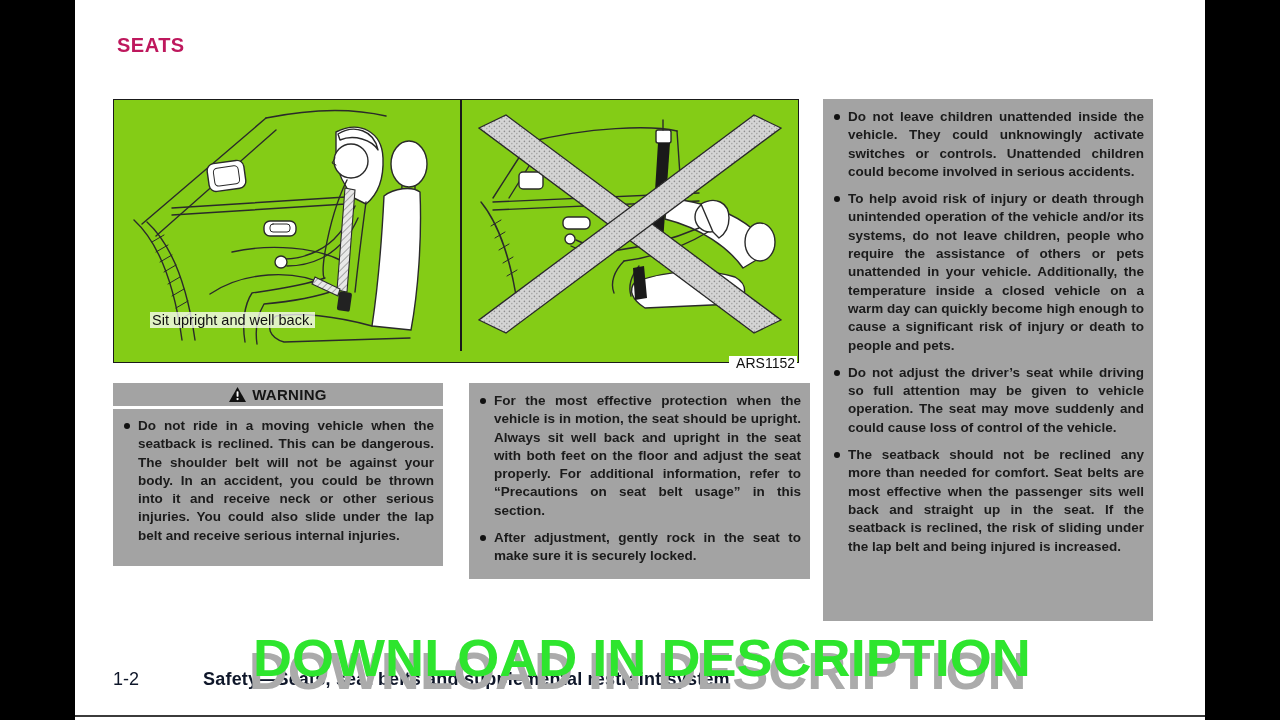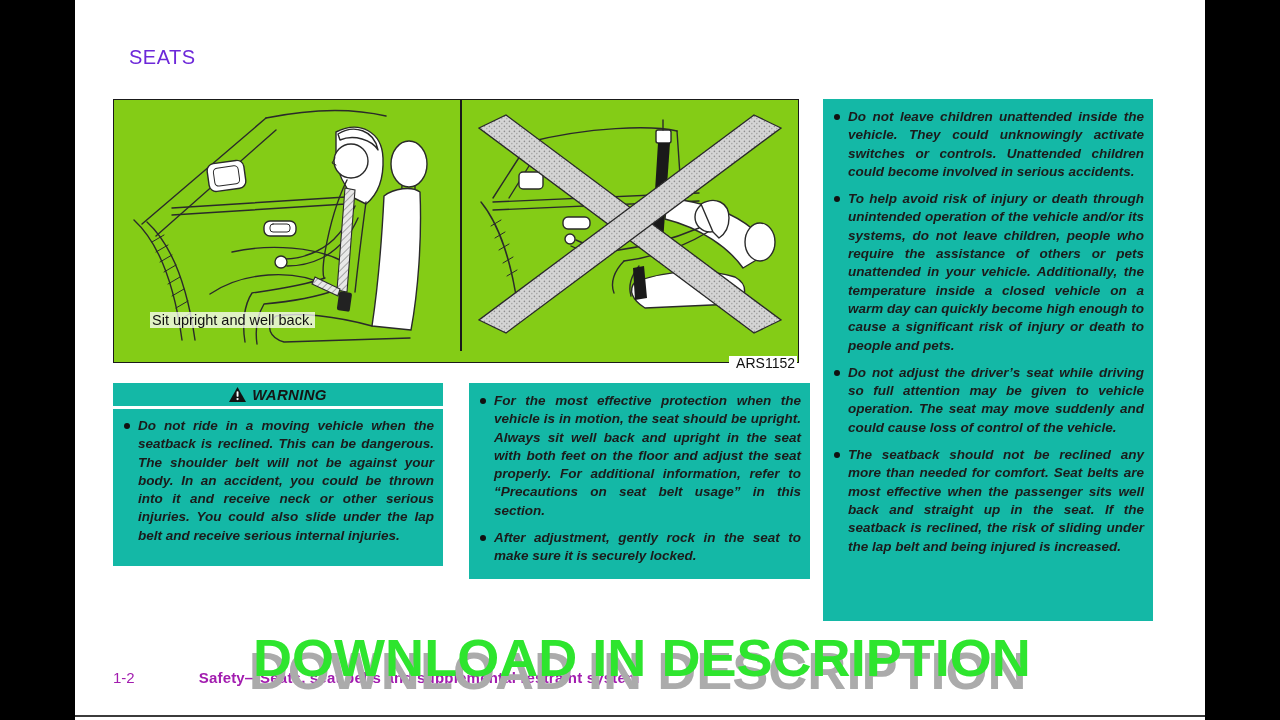--- a/index.html
+++ b/index.html
@@ -4,22 +4,22 @@
 <style>
   * { box-sizing: border-box; }
   html,body { margin:0; padding:0; }
   body {
     width:1280px; height:720px; background:#000; position:relative;
     font-family:"Liberation Sans", sans-serif; overflow:hidden;
   }
   .stage { position:absolute; left:75px; top:0; width:1130px; height:720px; background:#ffffff; }
 
   .section-title {
-    position:absolute; left:38px; top:30px; margin:16px;
-    font-size:20px; font-weight:normal; color:#6d28d9; letter-spacing:.5px;
+    position:absolute; left:38px; top:30px; margin:4px;
+    font-size:20px; font-weight:bold; color:#be185d; letter-spacing:.5px;
   }
 
   
   .figure-box {
     position:absolute; left:38px; top:99px; width:686px; height:264px;
     border:1.5px solid #1a1a1a; background:#84cc16;
   }
   .fig-divider { position:absolute; left:346px; top:0; width:2px; height:251px; background:#1a1a1a; }
   .fig-panel { position:absolute; top:0; height:248px; }
   .fig-panel.left { left:0; width:345px; }
@@ -30,39 +30,39 @@
   }
   .fig-code {
     position:absolute; right:1px; bottom:-9px; font-size:14px; color:#111;
     background:#fff; padding:0 2px 0 7px; line-height:15px;
   }
   svg .ln { fill:none; stroke:#2a2a2a; stroke-width:1.4; stroke-linecap:round; stroke-linejoin:round; }
   svg .ln-thin { fill:none; stroke:#2a2a2a; stroke-width:1; stroke-linecap:round; }
   svg .fillw { fill:#fff; stroke:#2a2a2a; stroke-width:1.4; stroke-linejoin:round; }
 
   
-  .graybox { position:absolute; background:#14b8a6;font-style:italic; }
+  .graybox { position:absolute; background:#a3a3a3; }
   .warn-header {
     left:38px; top:383px; width:330px; height:23px;
     display:flex; align-items:center; justify-content:center; gap:6px;
     font-weight:bold; font-size:15px; color:#151515; letter-spacing:.3px;
   }
   .warn-body   { left:38px;  top:409px; width:330px; height:157px; padding:8px 9px 0 9px; }
   .notes-center{ left:394px; top:383px; width:341px; height:196px; padding:9px 9px 0 9px; }
   .notes-right { left:748px; top:99px;  width:330px; height:522px; padding:9px 9px 0 9px; }
 
   .bullet { display:flex; margin-bottom:9px; }
   .bullet .dot { flex:none; width:6px; height:6px; border-radius:3px; background:#111; margin:6px 8px 0 2px; }
   .bullet p {
     margin:0; flex:1; font-size:13.5px; line-height:18.3px; font-weight:bold;
     color:#1b1b1b; text-align:justify;
   }
 
   
-  .footer { position:absolute; left:38px; top:669px; font-size:15px; color:#a21caf; display:flex; gap:21px; align-items:flex-start; }
+  .footer { position:absolute; left:38px; top:669px; font-size:18px; color:#0f172a; display:flex; gap:21px; align-items:flex-start; }
   .footer .chapter { font-weight:bold; letter-spacing:.2px;margin-left:43px; }
   .bottom-rule { position:absolute; left:0; bottom:3px; width:100%; height:2px; background:#3b3b3b; }
 
   
   .overlay-text {
     position:absolute; left:178px; top:629px; z-index:5;
     font-size:51px; font-weight:bold; white-space:nowrap;
     color:#2ee52e; text-shadow:-4px 13px 0 #ababab;
     transform:scaleX(1.06); transform-origin:left center; letter-spacing:0;
   }

